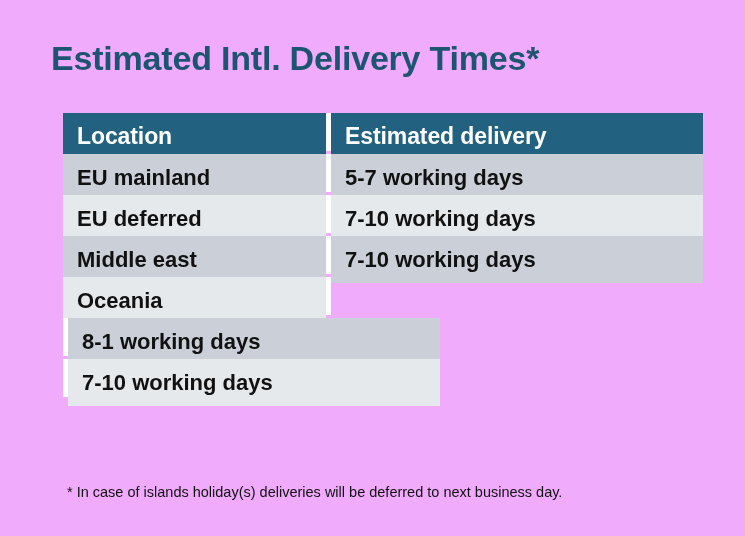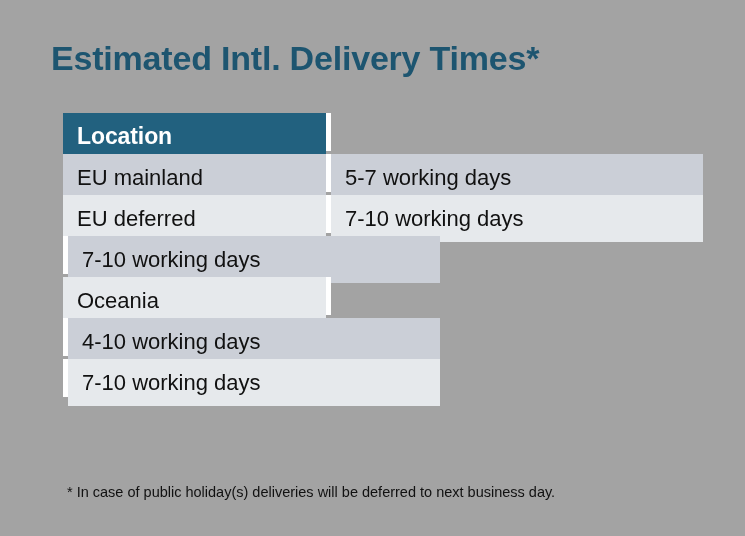--- a/index.html
+++ b/index.html
@@ -14,21 +14,21 @@
     overflow: hidden;
     position: relative;
   }
 
   #page {
     position: absolute;
     left: 0;
     top: 0;
     width: 745px;
     height: 536px;
-    background: #a3a3a3;
+    background: #f0abfc;
   }
 
   #page-title {
     position: absolute;
     left: 51px;
     top: 36px;
     font-size: 34px;
     font-weight: 600;
     letter-spacing: -0.2px;
     color: #1d5570;
@@ -84,21 +84,21 @@
     color: #ffffff;
     font-size: 23px;
     font-weight: 700;
     letter-spacing: -0.1px;
   }
 
   
   .t-row.body .t-cell {
     color: #111111;
     font-size: 22px;
-    font-weight: 400;
+    font-weight: 700;
   }
 
   .t-row.band-a .t-cell {
     background: #cbcfd7;
   }
 
   .t-row.band-b .t-cell {
     background: #e6e9ec;
   }
 
@@ -117,51 +117,53 @@
 
 <div id="page">
 
   <div id="page-title">Estimated Intl. Delivery Times*</div>
 
   <div id="delivery-table">
 
     <div class="t-row header">
       <div class="t-cell c-location">Location</div>
       <div class="c-gap"></div>
+      <div class="t-cell c-delivery">Estimated delivery</div>
     </div>
 
     <div class="t-row body band-a">
       <div class="t-cell c-location">EU mainland</div>
       <div class="c-gap"></div>
       <div class="t-cell c-delivery">5-7 working days</div>
     </div>
 
     <div class="t-row body band-b">
       <div class="t-cell c-location">EU deferred</div>
       <div class="c-gap"></div>
       <div class="t-cell c-delivery">7-10 working days</div>
     </div>
 
     <div class="t-row body band-a">
+      <div class="t-cell c-location">Middle east</div>
       <div class="c-gap"></div>
       <div class="t-cell c-delivery">7-10 working days</div>
     </div>
 
     <div class="t-row body band-b">
       <div class="t-cell c-location">Oceania</div>
       <div class="c-gap"></div>
     </div>
 
     <div class="t-row body band-a">
       <div class="c-gap"></div>
-      <div class="t-cell c-delivery">4-10 working days</div>
+      <div class="t-cell c-delivery">8-1 working days</div>
     </div>
 
     <div class="t-row body band-b">
       <div class="c-gap"></div>
       <div class="t-cell c-delivery">7-10 working days</div>
     </div>
 
   </div>
 
-  <div id="footnote">* In case of public holiday(s) deliveries will be deferred to next business day.</div>
+  <div id="footnote">* In case of islands holiday(s) deliveries will be deferred to next business day.</div>
 
 </div>
 
 </body></html>

